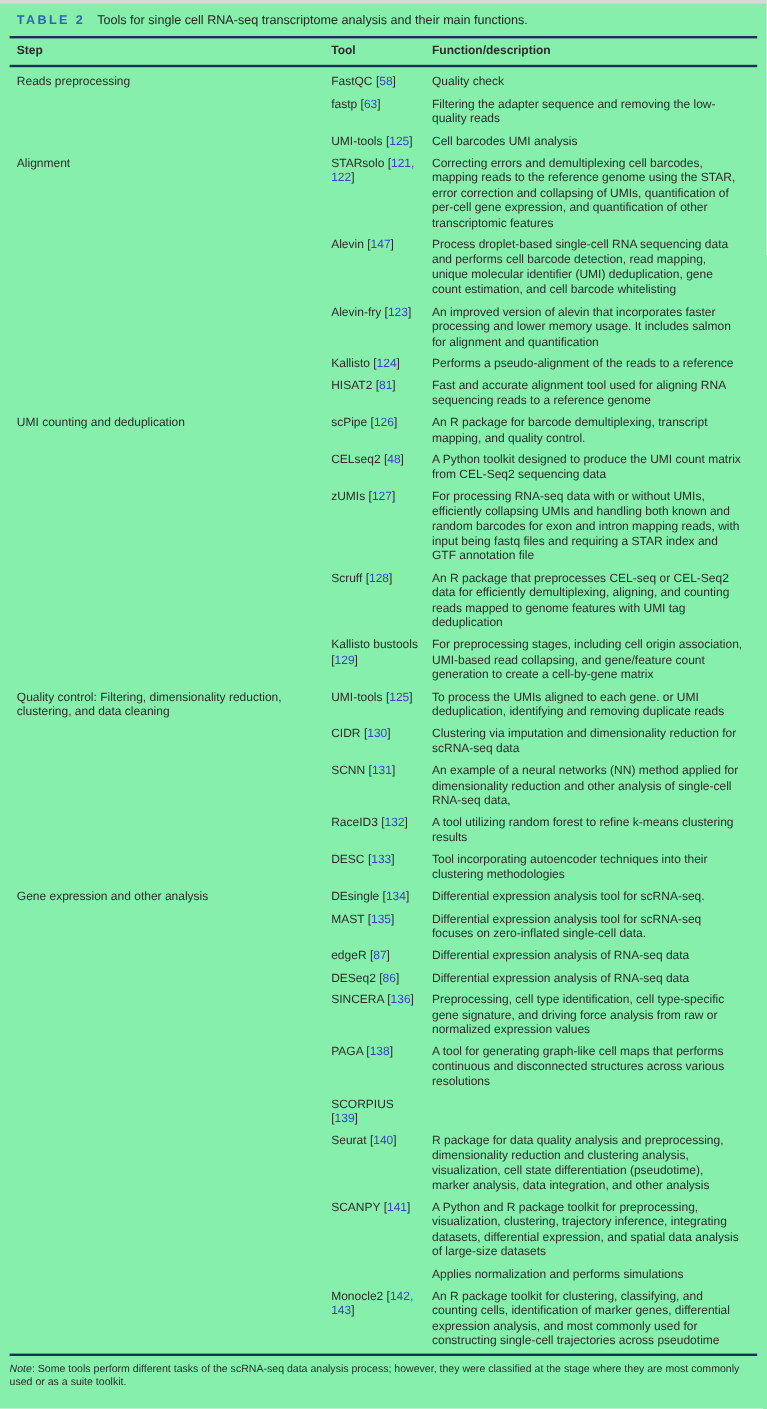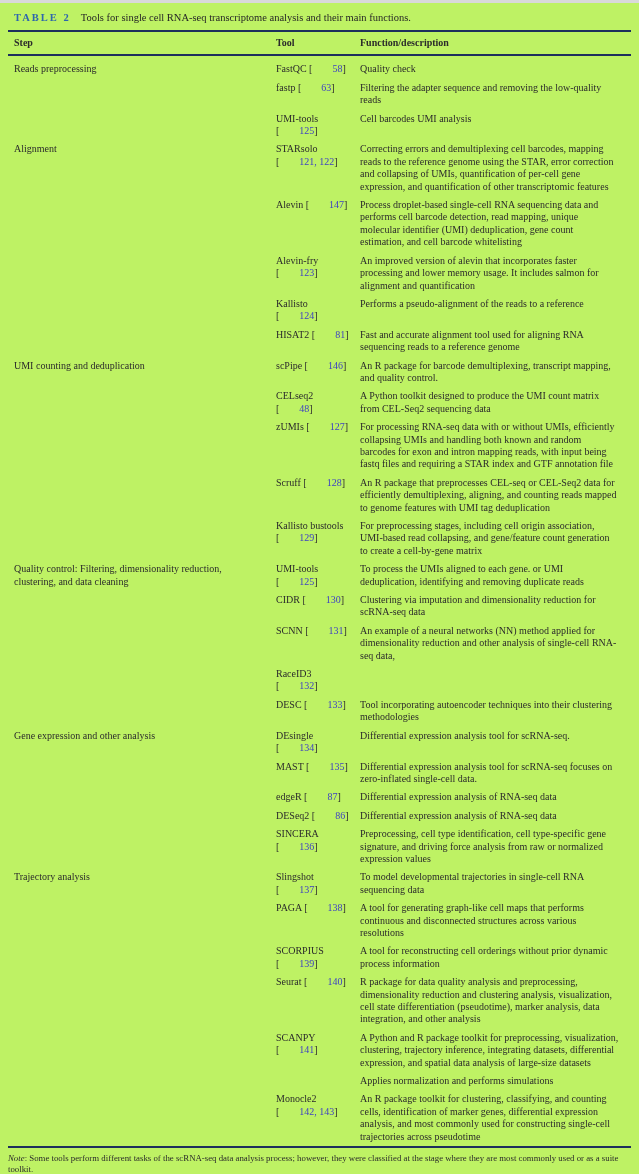--- a/index.html
+++ b/index.html
@@ -1,20 +1,20 @@
 <!DOCTYPE html>
 <html><head>
 <meta charset="utf-8">
 <style>
   html,body{margin:0;padding:0;background:#ffffff;}
   .page{
     position:relative;
     width:639px;height:1174px;
-    background:#bef264;
-    font-family:Liberation Serif, serif;
+    background:#86efac;
+    font-family:Liberation Sans, sans-serif;
     color:#2b2b2b;
     box-sizing:border-box;
     overflow:hidden;
   }
   .scan-edge{
     height:3px;background:#d9d9d9;width:100%;
   }
   .caption-row{
     padding:8px 10px 6px 14px;
     font-size:10.5px;line-height:13px;
@@ -35,21 +35,21 @@
   .header-row{
     font-weight:bold;font-size:10.5px;color:#1d1d1d;
     padding-top:5px;padding-bottom:5px;
   }
   #tbody{padding-top:4px;}
   .trow{padding-top:3px;padding-bottom:3px;}
   .cell{
     font-size:10px;line-height:12.4px;color:#2b2b2b;
     padding-right:10px;
   }
-  .cite{color:#3c3fc4;padding-left:20px;}
+  .cite{color:#3c3fc4;}
   .note{
     margin:5px 8px 0 8px;
     font-size:8.8px;line-height:11px;color:#2b2b2b;
   }
   .note .nlabel{font-style:italic;}
 </style>
 </head>
 <body>
 
 <div class="page">
@@ -105,21 +105,21 @@
         <div class="cell"><span>Kallisto</span> [<span class="cite">124</span>]</div>
         <div class="cell">Performs a pseudo-alignment of the reads to a reference</div>
       </div>
       <div class="trow">
         <div class="cell"></div>
         <div class="cell"><span>HISAT2</span> [<span class="cite">81</span>]</div>
         <div class="cell">Fast and accurate alignment tool used for aligning RNA sequencing reads to a reference genome</div>
       </div>
       <div class="trow">
         <div class="cell">UMI counting and deduplication</div>
-        <div class="cell"><span>scPipe</span> [<span class="cite">146</span>]</div>
+        <div class="cell"><span>scPipe</span> [<span class="cite">126</span>]</div>
         <div class="cell">An R package for barcode demultiplexing, transcript mapping, and quality control.</div>
       </div>
       <div class="trow">
         <div class="cell"></div>
         <div class="cell"><span>CELseq2</span> [<span class="cite">48</span>]</div>
         <div class="cell">A Python toolkit designed to produce the UMI count matrix from CEL-Seq2 sequencing data</div>
       </div>
       <div class="trow">
         <div class="cell"></div>
         <div class="cell"><span>zUMIs</span> [<span class="cite">127</span>]</div>
@@ -146,20 +146,21 @@
         <div class="cell">Clustering via imputation and dimensionality reduction for scRNA-seq data</div>
       </div>
       <div class="trow">
         <div class="cell"></div>
         <div class="cell"><span>SCNN</span> [<span class="cite">131</span>]</div>
         <div class="cell">An example of a neural networks (NN) method applied for dimensionality reduction and other analysis of single-cell RNA-seq data,</div>
       </div>
       <div class="trow">
         <div class="cell"></div>
         <div class="cell"><span>RaceID3</span> [<span class="cite">132</span>]</div>
+        <div class="cell">A tool utilizing random forest to refine k-means clustering results</div>
       </div>
       <div class="trow">
         <div class="cell"></div>
         <div class="cell"><span>DESC</span> [<span class="cite">133</span>]</div>
         <div class="cell">Tool incorporating autoencoder techniques into their clustering methodologies</div>
       </div>
       <div class="trow">
         <div class="cell">Gene expression and other analysis</div>
         <div class="cell"><span>DEsingle</span> [<span class="cite">134</span>]</div>
         <div class="cell">Differential expression analysis tool for scRNA-seq.</div>
@@ -178,33 +179,27 @@
         <div class="cell"></div>
         <div class="cell"><span>DESeq2</span> [<span class="cite">86</span>]</div>
         <div class="cell">Differential expression analysis of RNA-seq data</div>
       </div>
       <div class="trow">
         <div class="cell"></div>
         <div class="cell"><span>SINCERA</span> [<span class="cite">136</span>]</div>
         <div class="cell">Preprocessing, cell type identification, cell type-specific gene signature, and driving force analysis from raw or normalized expression values</div>
       </div>
       <div class="trow">
-        <div class="cell">Trajectory analysis</div>
-        <div class="cell"><span>Slingshot</span> [<span class="cite">137</span>]</div>
-        <div class="cell">To model developmental trajectories in single-cell RNA sequencing data</div>
-      </div>
-      <div class="trow">
         <div class="cell"></div>
         <div class="cell"><span>PAGA</span> [<span class="cite">138</span>]</div>
         <div class="cell">A tool for generating graph-like cell maps that performs continuous and disconnected structures across various resolutions</div>
       </div>
       <div class="trow">
         <div class="cell"></div>
         <div class="cell"><span>SCORPIUS</span> [<span class="cite">139</span>]</div>
-        <div class="cell">A tool for reconstructing cell orderings without prior dynamic process information</div>
       </div>
       <div class="trow">
         <div class="cell"></div>
         <div class="cell"><span>Seurat</span> [<span class="cite">140</span>]</div>
         <div class="cell">R package for data quality analysis and preprocessing, dimensionality reduction and clustering analysis, visualization, cell state differentiation (pseudotime), marker analysis, data integration, and other analysis</div>
       </div>
       <div class="trow">
         <div class="cell"></div>
         <div class="cell"><span>SCANPY</span> [<span class="cite">141</span>]</div>
         <div class="cell">A Python and R package toolkit for preprocessing, visualization, clustering, trajectory inference, integrating datasets, differential expression, and spatial data analysis of large-size datasets</div>

